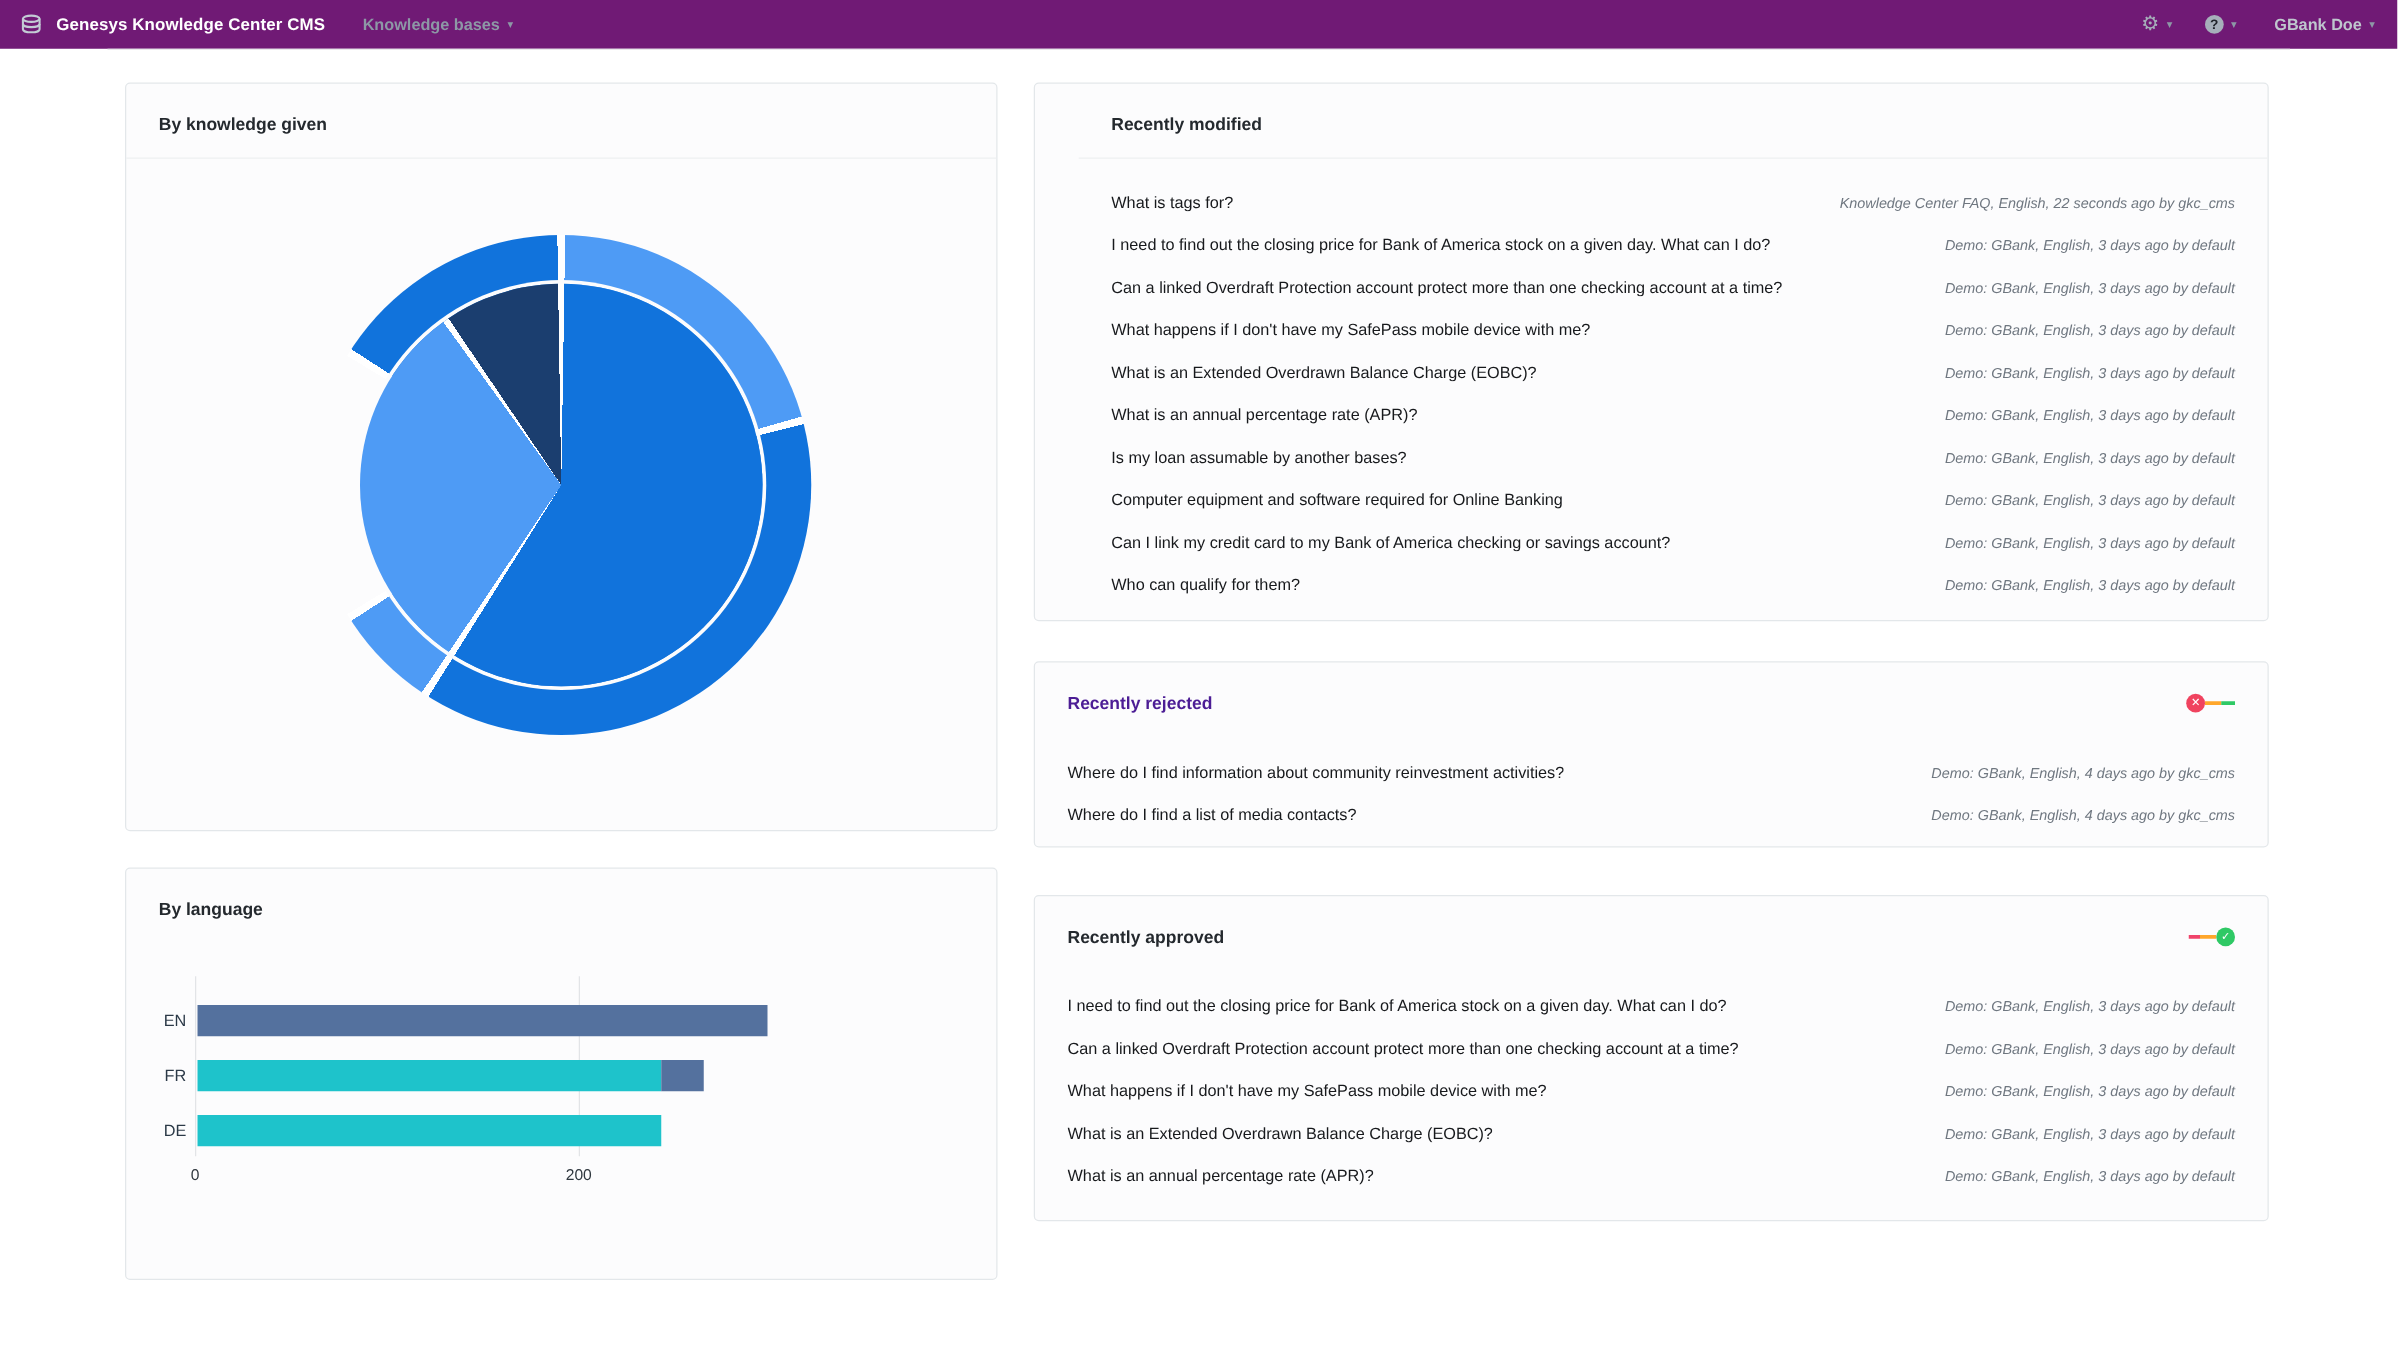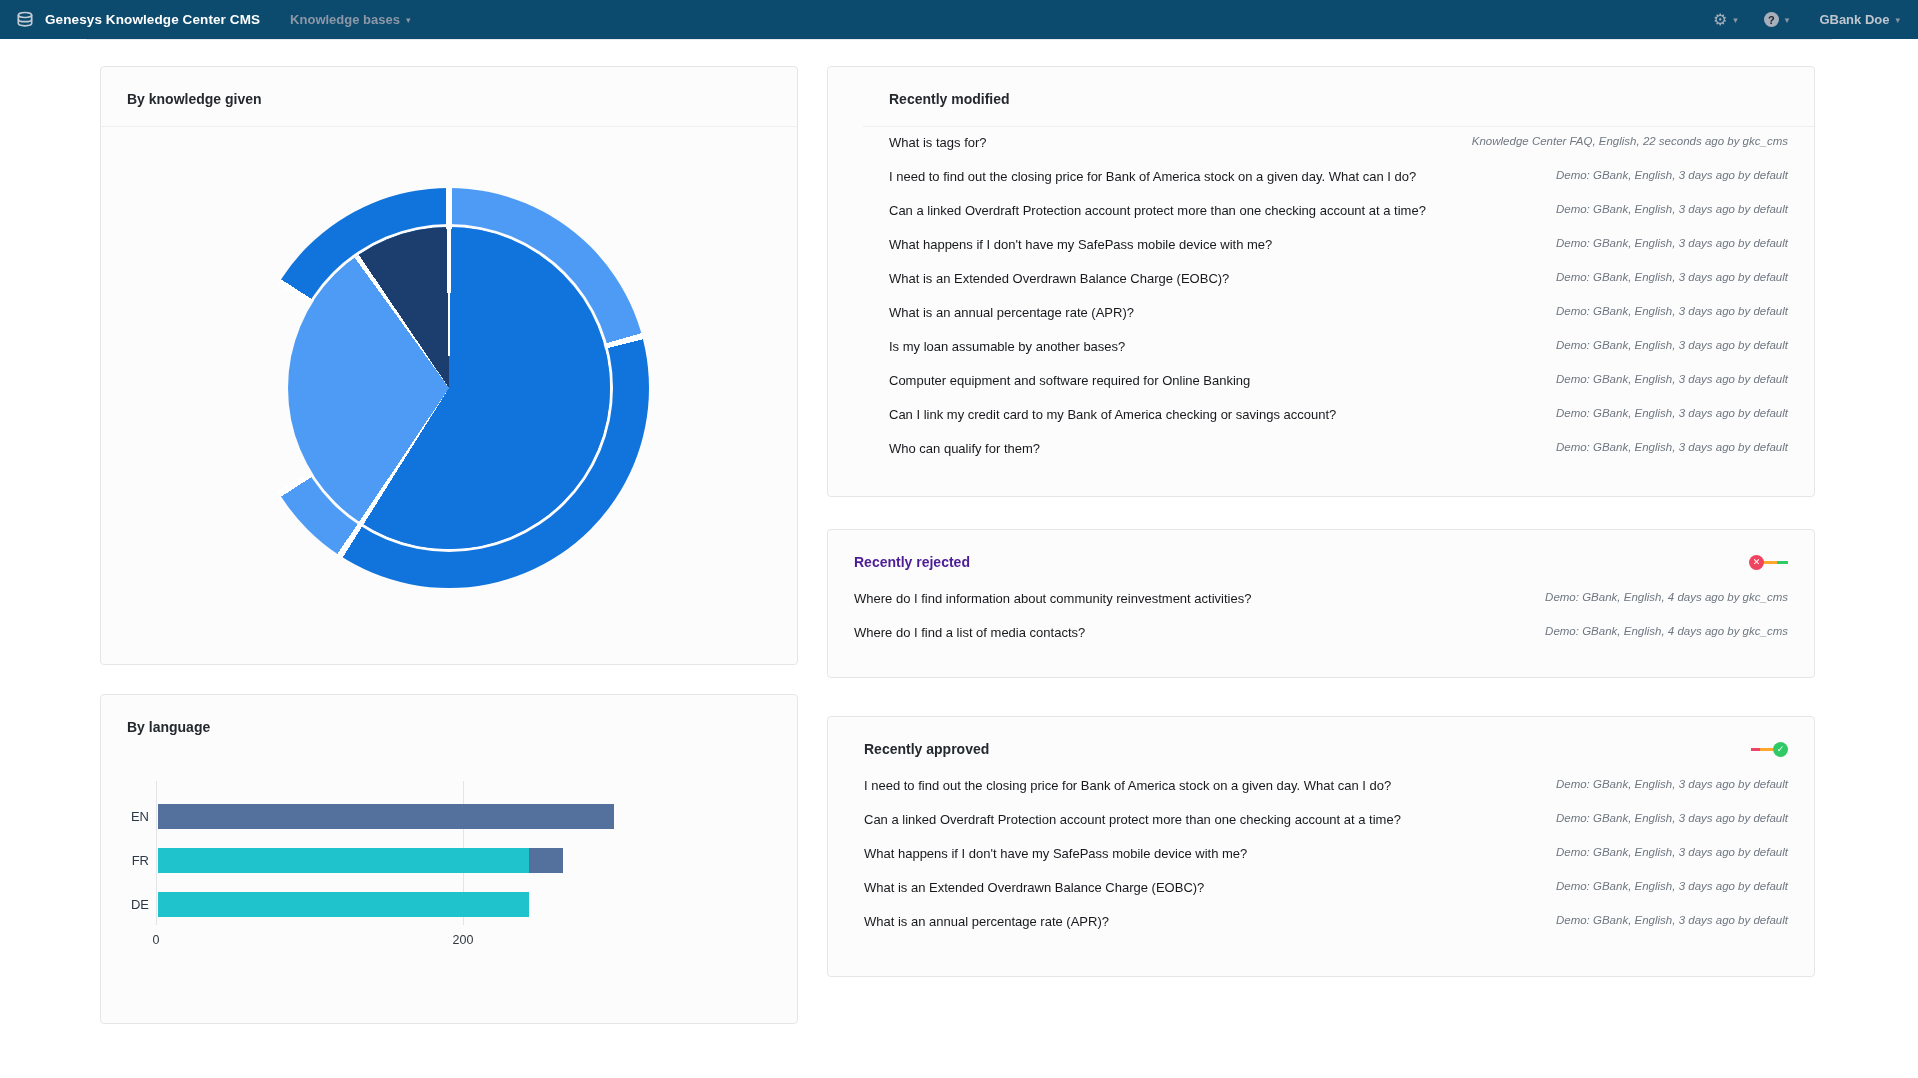--- a/index.html
+++ b/index.html
@@ -1,20 +1,20 @@
 <!DOCTYPE html>
 <html><head>
 <meta charset="utf-8">
 <style>
   * { margin:0; padding:0; box-sizing:border-box; }
   html,body { width:1918px; height:1078px; overflow:hidden; background:#ffffff;
               font-family:"Liberation Sans","DejaVu Sans",sans-serif; }
 
   
-  .navbar { height:39px; background:#0c4a6e; display:flex; align-items:center;
+  .navbar { height:39px; background:#701a75; display:flex; align-items:center;
             padding:0 18px 0 14px; color:#8d98a6; }
   .logo { width:22px; height:22px; display:flex; align-items:center; justify-content:center; }
   .brand { color:#ffffff; font-weight:bold; font-size:13.5px; margin-left:9px; letter-spacing:.1px; }
   .nav-item { margin-left:30px; font-size:13px; font-weight:bold; color:#8d98a6; cursor:pointer;
               display:flex; align-items:center; }
   .caret { font-size:9px; margin-left:6px; color:#8d98a6; }
   .nav-right { margin-left:auto; display:flex; align-items:center; }
   .icon-btn { display:flex; align-items:center; cursor:pointer; margin-left:26px; color:#a6afba; }
   .gear-glyph { font-size:16px; line-height:16px; color:#a6afba; }
   .help-circle { width:15px; height:15px; border-radius:50%; background:#a6afba; color:#20242b;
@@ -31,21 +31,21 @@
   .col-left  { width:698px; margin-left:14px; }
   .col-right { width:988px; margin-left:29px; }
 
   .card { background:#fcfcfd; border:1px solid #e3e7ea; border-radius:4px; }
   .card-header { padding:24px 26px 19px; font-size:14px; font-weight:bold; color:#24292e;
                  display:flex; align-items:center; justify-content:space-between; }
   .card-header.with-rule { border-bottom:1px solid #edeff1; }
   .card-title-red { color:#4c1d95; }
 
   .doc-list { padding:8px 26px 10px; }
-  .doc-row { height:34px; display:flex; align-items:flex-start; justify-content:space-between; cursor:pointer; }
+  .doc-row { height:34px; display:flex; align-items:flex-end; justify-content:space-between; cursor:pointer; }
   .doc-q { font-size:13px; color:#17191c; white-space:nowrap; overflow:hidden; }
   .doc-meta { font-size:11.5px; font-style:italic; color:#6f7780; white-space:nowrap; padding-left:20px; }
 
   
   .card-kb { height:599px; }
   .donut-wrap { display:flex; justify-content:center; }
   .donut-outer { width:400px; height:400px; border-radius:50%; position:relative; margin-top:61px; }
   .donut-inner { position:absolute; width:322px; height:322px; left:39px; top:39px;
                  border-radius:50%; box-shadow:0 0 0 3px #fcfcfd; }
   .donut-hole { position:absolute; width:254px; height:254px; left:34px; top:34px; border-radius:50%;
@@ -57,21 +57,21 @@
   .card-lang { height:330px; margin-top:29px; position:relative; }
   .gridline { position:absolute; width:1px; top:86px; height:144px; background:#e2e4e7; }
   .bar-row { position:absolute; height:25px; display:flex; }
   .bar-seg { height:100%; }
   .cat-label { position:absolute; width:38px; text-align:right; font-size:13px; color:#2b3947; }
   .tick-label { position:absolute; width:44px; top:238px; text-align:center; font-size:12.5px; color:#30383f; }
 
   
   .card-modified { height:431px;padding-left:35px; }
   .card-rejected { height:149px; margin-top:32px; }
-  .card-approved { height:261px; margin-top:38px;padding-left:10px; }
+  .card-approved { height:261px; margin-top:38px; }
 
   .indicator { display:flex; align-items:center; }
   .ind-circle { width:15px; height:15px; border-radius:50%; display:flex; align-items:center;
                 justify-content:center; color:#ffffff; font-size:9px; font-weight:bold; }
   .ind-seg { height:3px; }
 </style>
 </head>
 <body>
 
 <div class="navbar">

